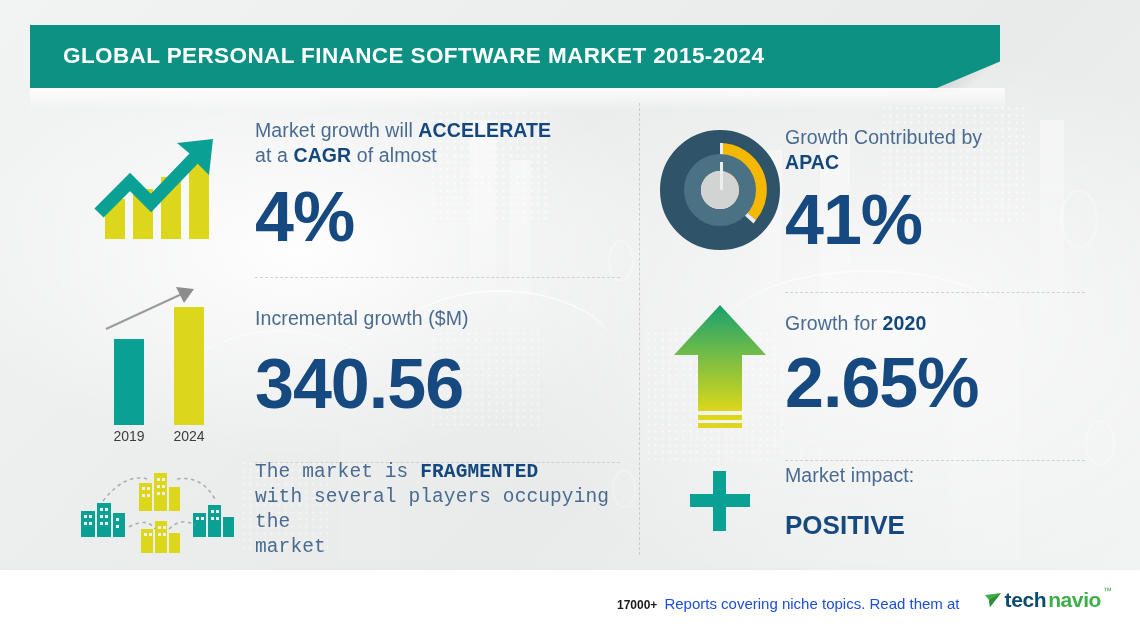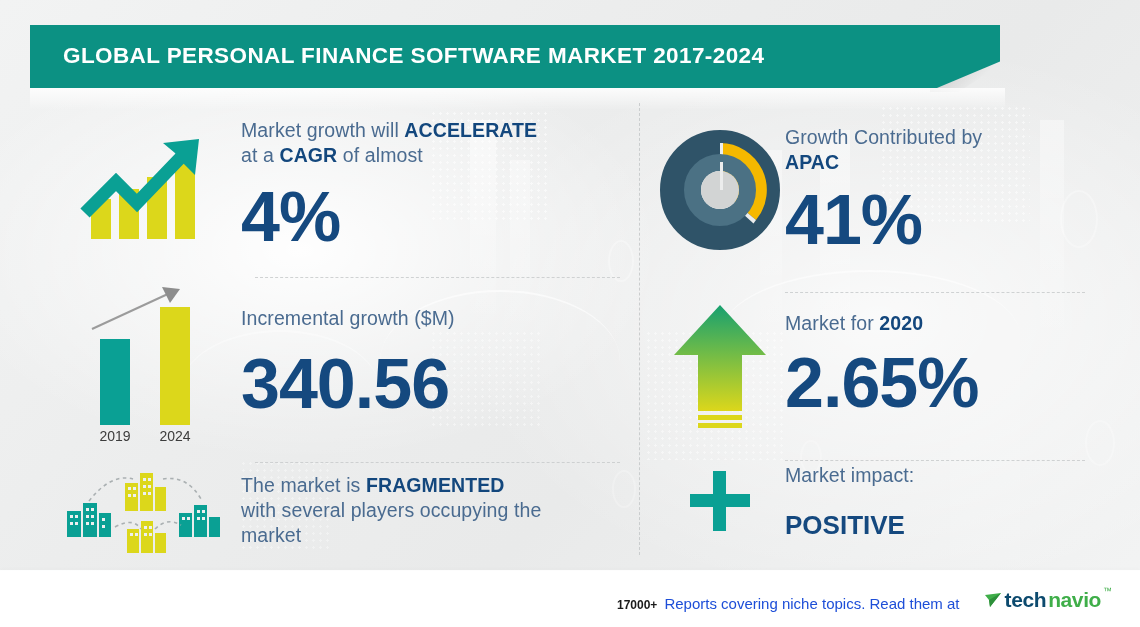--- a/index.html
+++ b/index.html
@@ -44,21 +44,21 @@
     letter-spacing:.4px;white-space:nowrap;
     font-family:"Liberation Sans", sans-serif;
   }
   .header-glow{
     position:absolute;left:30px;top:88px;width:975px;height:22px;
     background:linear-gradient(rgba(255,255,255,.85),rgba(255,255,255,0));
   }
 
   
   .col{position:absolute;top:100px;}
-  .col-l{left:46px;width:560px;}
+  .col-l{left:60px;width:560px;}
   .col-r{left:655px;width:430px;}
 
   .row{position:relative;display:flex;align-items:center;}
   .icon-cell{flex:0 0 auto;display:flex;align-items:center;justify-content:center;}
   .text-cell{flex:1 1 auto;}
 
   .lead{
     color:#4a6b90;font-size:19.5px;line-height:25px;
     letter-spacing:.1px;
   }
@@ -121,21 +121,21 @@
   <div class="bg-ring" style="left:1085px;top:420px;width:26px;height:42px;opacity:.45;"></div>
   <div class="bg-ring" style="left:608px;top:240px;width:22px;height:38px;opacity:.5;"></div>
   <div class="bg-ring" style="left:612px;top:470px;width:20px;height:34px;opacity:.4;"></div>
   <div class="bg-ring" style="left:800px;top:440px;width:18px;height:30px;opacity:.4;"></div>
 
   <div class="bg-soft" style="left:950px;top:300px;width:70px;height:260px;opacity:.3;"></div>
   <div class="bg-soft" style="left:340px;top:430px;width:60px;height:130px;opacity:.25;"></div>
 
   <div class="header-shadow"></div>
   <div class="header">
-    <div class="header-title">GLOBAL PERSONAL FINANCE SOFTWARE MARKET 2017-2024</div>
+    <div class="header-title">GLOBAL PERSONAL FINANCE SOFTWARE MARKET 2015-2024</div>
   </div>
   <div class="header-glow"></div>
 
   <div class="vdash"></div>
 
   <div class="hdash" style="left:255px;top:277px;width:365px;"></div>
   <div class="hdash" style="left:255px;top:462px;width:365px;"></div>
   <div class="hdash" style="left:785px;top:292px;width:300px;"></div>
   <div class="hdash" style="left:785px;top:460px;width:300px;"></div>
 
@@ -171,21 +171,21 @@
           <text x="51" y="158" fill="#3c3c3c" font-size="14" font-family="Liberation Sans, sans-serif" text-anchor="middle">2019</text>
           <text x="111" y="158" fill="#3c3c3c" font-size="14" font-family="Liberation Sans, sans-serif" text-anchor="middle">2024</text>
         </svg>
       </div>
       <div class="text-cell">
         <div class="lead" style="margin-bottom:18px;">Incremental growth ($M)</div>
         <div class="big big-72">340.56</div>
       </div>
     </div>
 
-    <div class="row" style="height:110px;">
+    <div class="row" style="height:110px;font-family:Liberation Mono, monospace;">
       <div class="icon-cell" style="width:195px;height:100px;">
         <svg width="170" height="95" viewBox="0 0 170 95" aria-hidden="true">
           <g fill="#0aa094">
             <rect x="8" y="48" width="14" height="26"></rect>
               <rect x="24" y="40" width="14" height="34"></rect>
               <rect x="40" y="50" width="12" height="24"></rect>
             <rect x="11" y="52" width="3" height="3" fill="#eef0f0"></rect>
               <rect x="16" y="52" width="3" height="3" fill="#eef0f0"></rect>
             <rect x="11" y="59" width="3" height="3" fill="#eef0f0"></rect>
               <rect x="16" y="59" width="3" height="3" fill="#eef0f0"></rect>
@@ -291,21 +291,21 @@
               <stop offset="100%" stop-color="#dcd71b"></stop>
             </linearGradient>
           </defs>
           <path d="M55 6 L101 56 L77 56 L77 112 L33 112 L33 56 L9 56 Z" fill="url(#arrGrad)"></path>
           <rect x="33" y="116" width="44" height="5" fill="#dcd71b"></rect>
           <rect x="33" y="124" width="44" height="5" fill="#dcd71b"></rect>
         </svg>
       </div>
       <div class="text-cell">
         <div class="lead" style="margin-bottom:12px;">
-          <span>Market for </span><b>2020</b>
+          <span>Growth for </span><b>2020</b>
         </div>
         <div class="big big-72">2.65%</div>
       </div>
     </div>
 
     <div class="row" style="height:105px;">
       <div class="icon-cell" style="width:130px;height:90px;">
         <svg width="72" height="72" viewBox="0 0 72 72" aria-hidden="true">
           <rect x="29" y="6" width="13" height="60" fill="#0aa094"></rect>
           <rect x="6" y="29" width="60" height="13" fill="#0aa094"></rect>

